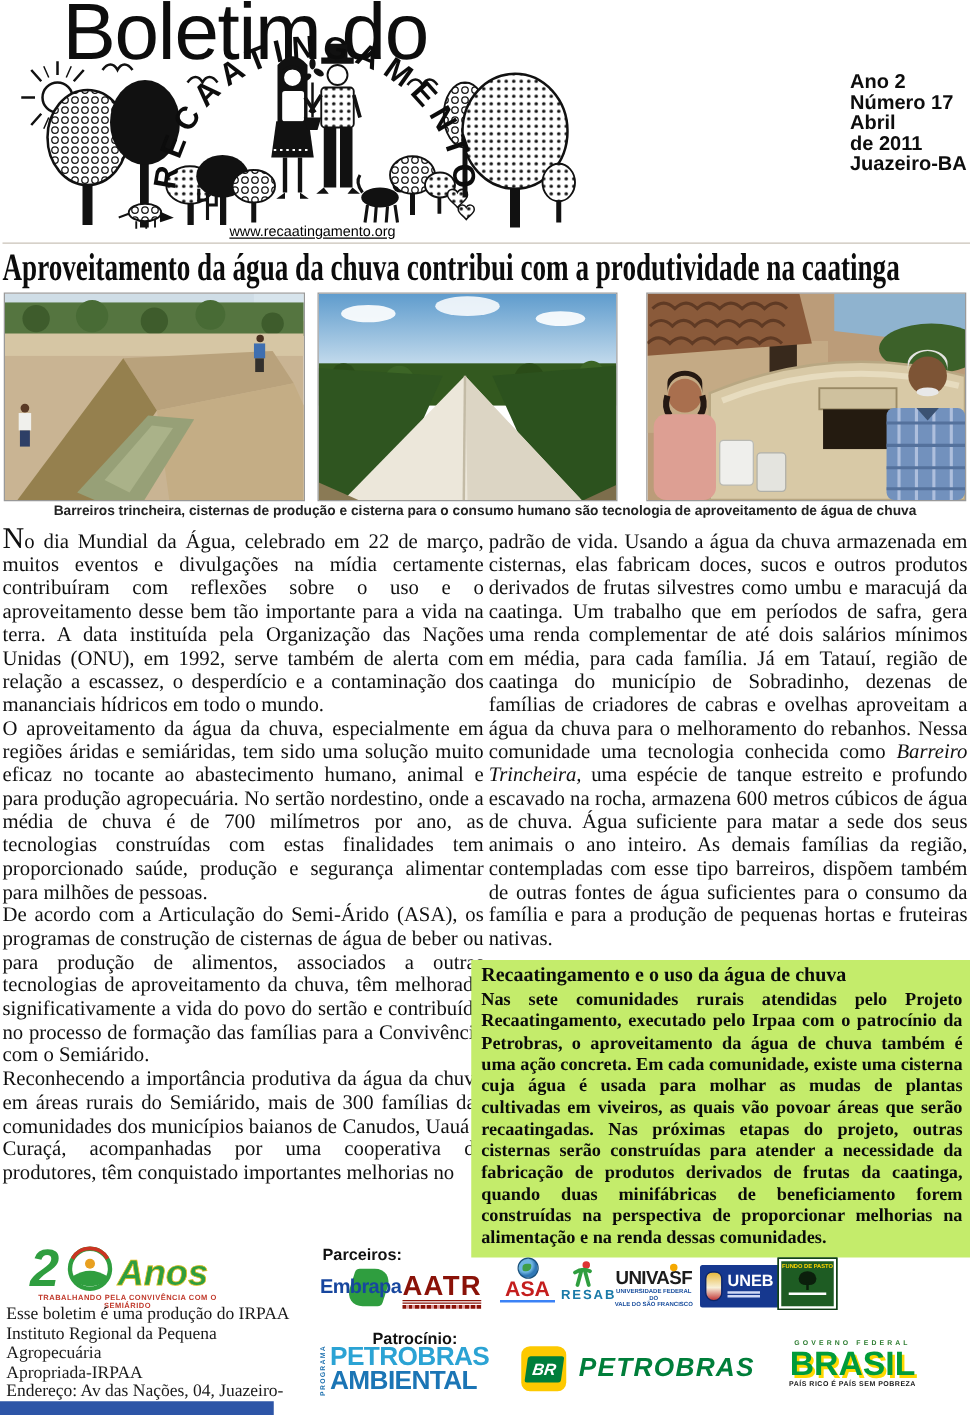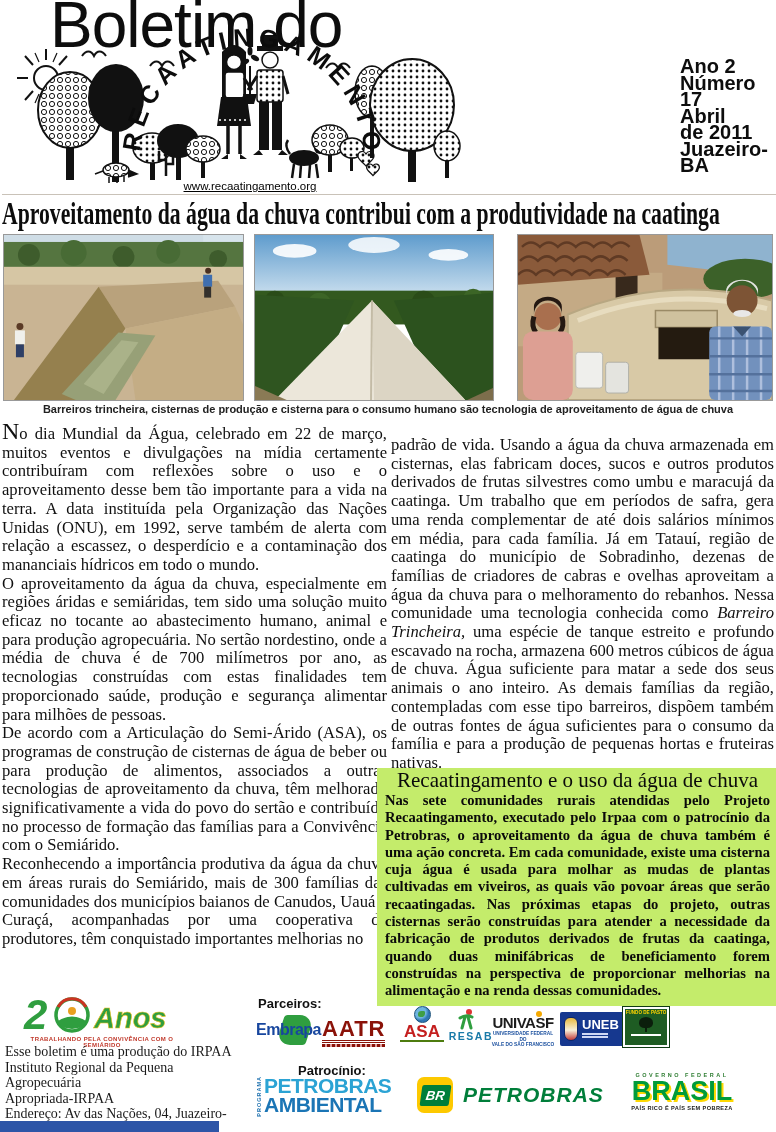--- a/index.html
+++ b/index.html
@@ -5,21 +5,21 @@
   html,body{margin:0;padding:0;background:#888;}
   #page{position:relative;width:776px;height:1132px;background:#fff;overflow:hidden;
         font-family:"Liberation Serif",serif;color:#111;}
   .abs{position:absolute;}
 
   
   #masthead-title{left:50px;top:-12px;font-family:"Liberation Sans",sans-serif;
       font-size:64px;font-weight:normal;letter-spacing:-1px;color:#0d0d0d;}
   #illustration{left:0;top:20px;width:660px;height:176px;}
   #meta-block{left:680px;top:58px;width:95px;font-family:"Liberation Sans",sans-serif;
-      font-weight:bold;font-size:20px;line-height:16.5px;color:#0d0d0d;}
+      font-weight:bold;font-size:16px;line-height:16.5px;color:#0d0d0d;}
   #site-link{left:150px;top:180px;width:200px;text-align:center;
       font-family:"Liberation Sans",sans-serif;font-size:11.5px;color:#000;
       text-decoration:underline;cursor:pointer;}
 
   
   #headline{left:2px;top:194px;width:1110px;transform:scaleX(.70);transform-origin:0 0;
       font-family:"Liberation Serif",serif;font-weight:bold;font-size:31px;
       white-space:nowrap;color:#0c0c0c;border-top:1px solid #c9c2b8;padding-top:1px;}
 
   
@@ -28,28 +28,28 @@
   #photo2{left:254px;width:240px;}
   #photo3{left:517px;width:256px;}
   .photo svg{display:block;width:100%;height:100%;}
   #photo-caption{left:0;top:403px;width:776px;text-align:center;
       font-family:"Liberation Sans",sans-serif;font-weight:bold;font-size:11px;color:#222;}
 
   
   .col{position:absolute;top:424px;text-align:justify;font-size:16.6px;
       line-height:18.7px;color:#101010;}
   #col-left{left:2px;width:385px;}
-  #col-right{left:391px;width:383px;margin-top:12px;}
+  #col-right{left:391px;width:383px;}
   .col p{margin:0;}
   .dropcap{font-size:24px;line-height:14px;}
 
   
   #green-box{left:377px;top:768px;width:399px;box-sizing:border-box;
       background:#c4ec6b;padding:1px 6px 6px 8px;}
-  #green-box-title{text-align:center;font-weight:normal;font-size:21px;
+  #green-box-title{text-align:left;font-weight:bold;font-size:16px;
       line-height:23px;color:#0a0a0a;}
   #green-box-body{font-weight:bold;font-size:14.6px;line-height:17.3px;
       text-align:justify;color:#0a0a0a;}
 
   
   #anos-logo{left:22px;top:994px;width:160px;height:44px;}
   #anos-tagline{left:22px;top:1036px;width:160px;text-align:center;
       font-family:"Liberation Sans",sans-serif;font-weight:bold;font-size:6px;
       letter-spacing:.4px;color:#c0392b;}
   #production{left:5px;top:1044px;width:236px;font-size:14px;line-height:15.6px;color:#1a1a1a;}
@@ -70,21 +70,21 @@
   #logo-aatr .txt{font-weight:800;font-size:22px;letter-spacing:1px;color:#8a1208;
       border-bottom:3px double #8a1208;line-height:22px;}
   #logo-aatr .strip{height:3px;background:repeating-linear-gradient(90deg,#8a1208 0 3px,#d99 3px 5px);margin-top:1px;}
   #logo-asa{left:400px;top:1006px;width:44px;text-align:center;}
   #logo-asa .globe{width:15px;height:15px;margin:0 auto;border-radius:50%;
       background:radial-gradient(circle at 35% 35%,#6fb5e0 0 40%,#2f77b5 60%);
       border:1px solid #184f7a;position:relative;}
   #logo-asa .globe i{position:absolute;left:3px;top:4px;width:7px;height:6px;
       background:#3f9e45;border-radius:50% 20% 60% 30%;}
   #logo-asa .txt{font-weight:800;font-size:17px;color:#c41e1e;line-height:17px;
-      border-bottom:2px solid #4d7c0f;}
+      border-bottom:2px solid #3b82f6;}
   #logo-resab{left:441px;top:1008px;width:52px;text-align:right;}
   #logo-resab .txt{font-weight:bold;font-size:10.5px;letter-spacing:1.5px;color:#1a7aa8;}
   #logo-univasf{left:490px;top:1014px;width:66px;text-align:center;}
   #logo-univasf .txt{font-weight:800;font-size:15px;letter-spacing:-.5px;color:#1c1c1c;position:relative;}
   #logo-univasf .dot{position:absolute;right:14px;top:-3px;width:6px;height:6px;
       border-radius:50%;background:#f5a800;}
   #logo-univasf .sub{font-weight:bold;font-size:4.8px;line-height:5.6px;color:#1a4f9e;}
   #logo-uneb{left:560px;top:1012px;width:64px;height:34px;background:#16388f;
       border-radius:2px;display:flex;align-items:center;gap:4px;padding:0 4px;box-sizing:border-box;}
   #logo-uneb .crest{width:12px;height:22px;background:linear-gradient(#e8b93c,#f7f0d8 55%,#c23b3b);

